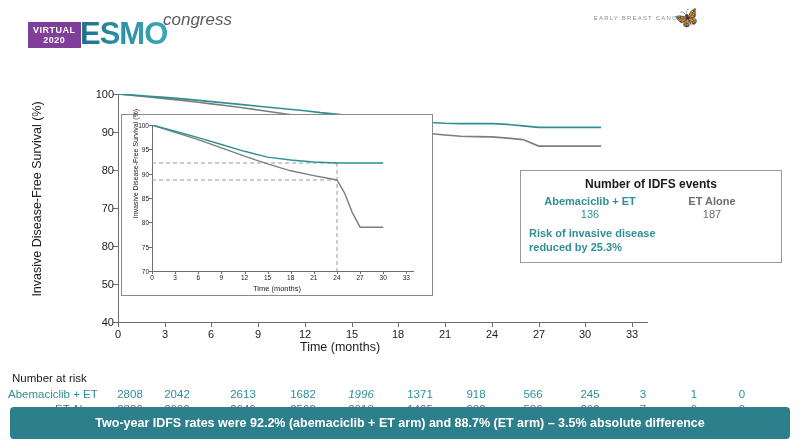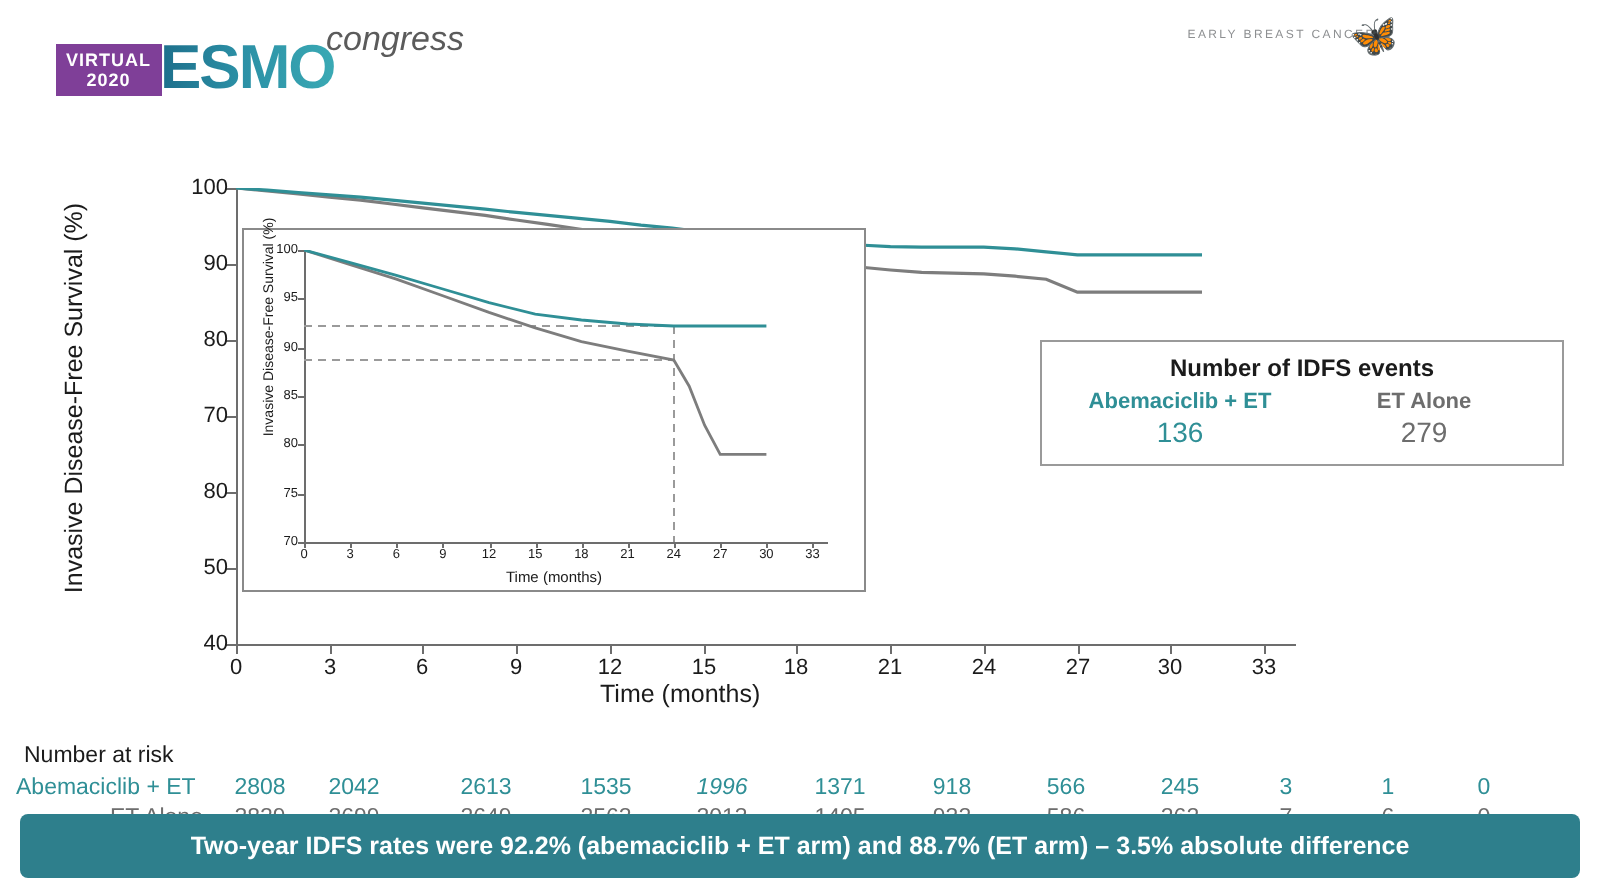--- a/index.html
+++ b/index.html
@@ -210,21 +210,21 @@
     font-size: 12px;
     font-weight: bold;
     color: #1b1b1b;
     margin-bottom: 4px;
   }
   .arm-row { display: flex; }
   .arm-col { flex: 1; text-align: center; }
   .arm-name { font-size: 11px; font-weight: bold; }
   .arm-name.abema { color: #2f8f96; }
   .arm-name.et { color: #6d6d6d; }
-  .arm-count { font-size: 14px; margin-top: 1px; }
+  .arm-count { font-size: 11px; margin-top: 1px; }
   .arm-count.abema { color: #2f8f96; }
   .arm-count.et { color: #6d6d6d; }
   #hr-band {
     margin-top: 6px;
     background: #2f8f96;
     color: #ffffff;
     font-size: 11px;
     font-weight: bold;
     padding: 4px 8px;
     line-height: 14px;
@@ -423,35 +423,37 @@
 
   <div id="stats-box">
     <div id="stats-title">Number of IDFS events</div>
     <div class="arm-row">
       <div class="arm-col">
         <div class="arm-name abema">Abemaciclib + ET</div>
         <div class="arm-count abema">136</div>
       </div>
       <div class="arm-col">
         <div class="arm-name et">ET Alone</div>
-        <div class="arm-count et">279</div>
+        <div class="arm-count et">187</div>
       </div>
     </div>
+    <div id="risk-text" style="white-space:pre-line;">Risk of invasive disease
+reduced by 25.3%</div>
   </div>
 </div>
 
 <div id="risk-table">
   <div id="risk-title">Number at risk</div>
 
   <div class="risk-row" style="top:16px;left:0;width:800px;">
     <div class="risk-label abema" style="left:8px;right:auto;">Abemaciclib + ET</div>
     <div class="risk-val abema" style="left:130px;">2808</div>
     <div class="risk-val abema" style="left:177px;">2042</div>
     <div class="risk-val abema" style="left:243px;">2613</div>
-    <div class="risk-val abema" style="left:303px;">1535</div>
+    <div class="risk-val abema" style="left:303px;">1682</div>
     <div class="risk-val abema" style="left:361px;font-style:italic;">1996</div>
     <div class="risk-val abema" style="left:420px;">1371</div>
     <div class="risk-val abema" style="left:476px;">918</div>
     <div class="risk-val abema" style="left:533px;">566</div>
     <div class="risk-val abema" style="left:590px;">245</div>
     <div class="risk-val abema" style="left:643px;">3</div>
     <div class="risk-val abema" style="left:694px;">1</div>
     <div class="risk-val abema" style="left:742px;">0</div>
   </div>
 

